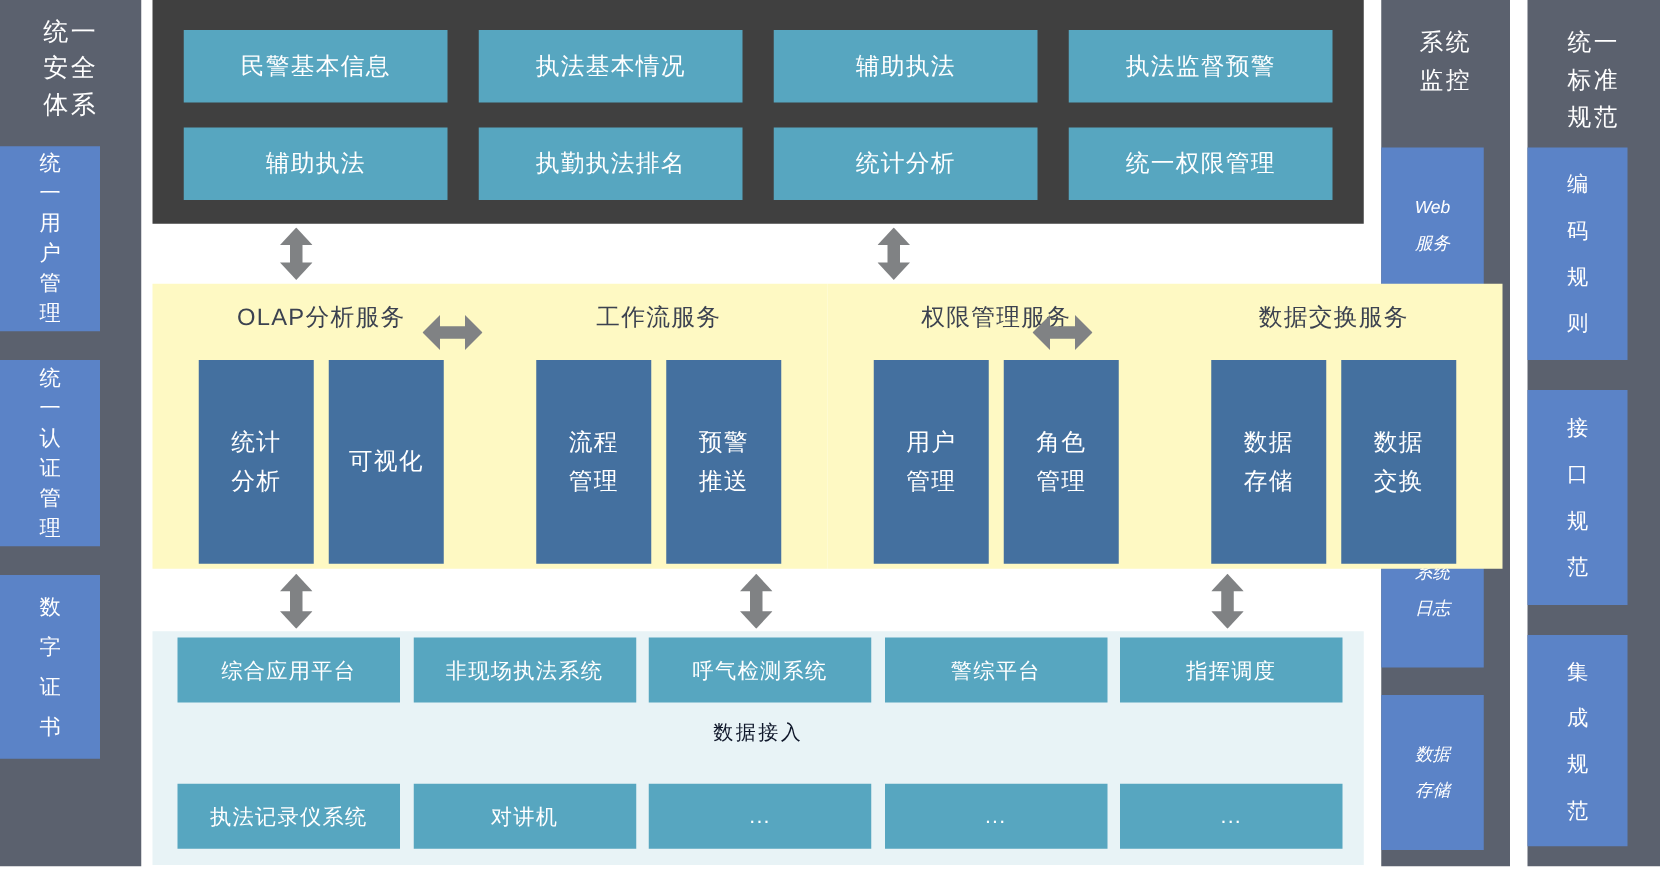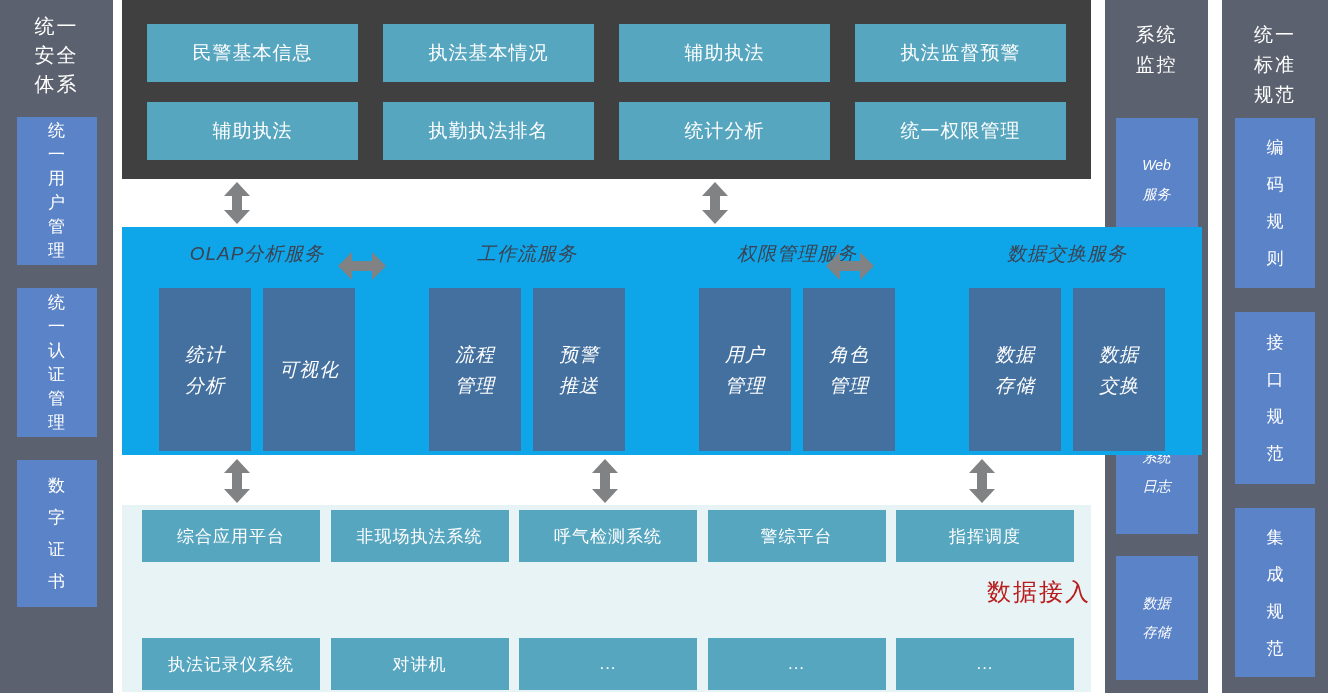--- a/index.html
+++ b/index.html
@@ -16,21 +16,20 @@
     align-items: flex-start;
     overflow: hidden;
   }
   
   .rail {
     background: #5b616e;
     height: 693px;
     flex: none;
     display: flex;
     flex-direction: column;
-    align-items: center;
   }
   .left-rail { width: 113px; margin-right: 9px; }
   .monitor-rail { width: 103px; margin-right: 14px; }
   .standard-rail { width: 106px; }
   .rail-title {
     color: #ffffff;
     font-size: 20px;
     line-height: 29px;
     letter-spacing: 2px;
     white-space: pre-line;
@@ -90,23 +89,22 @@
   }
   .mid-section {
     position: absolute;
     left: 0; top: 227px;
     width: 969px; height: 228px;
     display: flex;
     justify-content: space-between;
   }
   .service-group {
     width: 270px;
-    background: #0ea5e9;
-    flex: none;
-    font-style: italic;
+    background: #fef9c3;
+    flex: none;
   }
   .service-title {
     text-align: center;
     color: #3c4250;
     font-size: 19px;
     letter-spacing: 1px;
     margin-top: 14px;
   }
   .service-boxes {
     display: flex;
@@ -147,23 +145,23 @@
     background: #57a6c0;
     color: #ffffff;
     font-size: 17px;
     letter-spacing: 1px;
     display: flex;
     align-items: center;
     justify-content: center;
     flex: none;
   }
   .data-access-label {
-    text-align: right;
-    color: #b91c1c;
-    font-size: 24px;
+    text-align: center;
+    color: #0f172a;
+    font-size: 16px;
     letter-spacing: 2px;
     margin-top: 14px;
   }
   
   .arrow { position: absolute; line-height: 0; }
   .arrow svg { display: block; }
   .arrow polygon, .arrow rect { fill: #808284; }
 </style>
 </head>
 <body>

